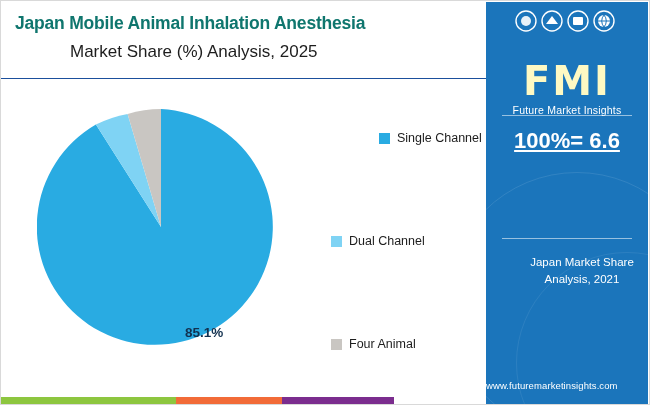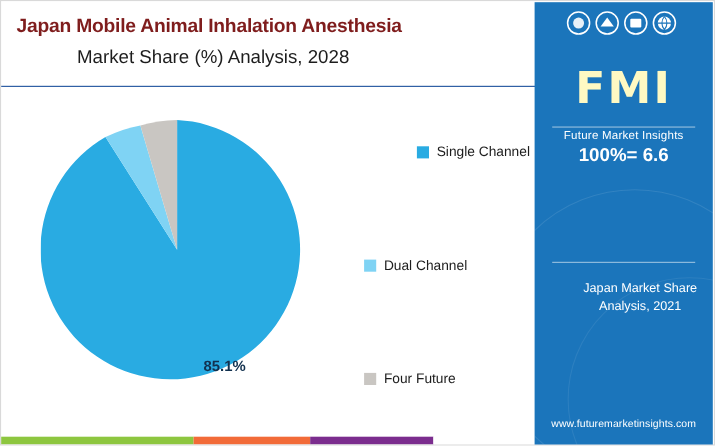--- a/index.html
+++ b/index.html
@@ -30,21 +30,21 @@
     top: 0;
     width: 487px;
     height: 78px;
     border-bottom: 1px solid #1b4f9c;
     box-sizing: border-box;
     padding: 8px 14px 0 14px;
   }
   .title-line1 {
     font-size: 17.5px;
     font-weight: bold;
-    color: #7f1d1d;
+    color: #0f766e;
     letter-spacing: -0.2px;
     line-height: 28px;
     white-space: nowrap;
   }
   .title-line2 {
     font-size: 17px;
     color: #1d1d1d;
     line-height: 30px;
     white-space: nowrap;
     padding-left: 55px;
@@ -155,21 +155,21 @@
     color: #fef9c3;
     letter-spacing: 2px;
     line-height: 42px;
     font-family: "DejaVu Sans", sans-serif;
     margin-top: 28px;
   }
   .logo-tag {
     font-size: 10.5px;
     color: #ffffff;
     letter-spacing: 0.2px;
-    margin-top: 15px;
+    margin-top: 2px;
   }
 
   .divider {
     position: absolute;
     left: 16px;
     width: 130px;
     height: 1px;
     background: rgba(255,255,255,0.55);
   }
   .divider-top { top: 113px; }
@@ -177,23 +177,24 @@
 
   .value-box {
     position: absolute;
     left: 0;
     top: 125px;
     width: 162px;
     text-align: center;
     color: #ffffff;
   }
   .value-line1 {
-    font-size: 17px;
+    font-size: 22px;
     font-weight: bold;
     line-height: 28px;
+    text-decoration: underline;
   }
   .value-line2 {
     font-size: 19px;
     font-weight: bold;
     line-height: 28px;
   }
 
   .caption-box {
     position: absolute;
     left: 0;
@@ -203,21 +204,20 @@
     color: #ffffff;
     font-size: 11.5px;
     line-height: 17px;
   }
 
   .url-box {
     position: absolute;
     left: 0;
     bottom: 14px;
     width: 162px;
-    text-align: center;
     color: #ffffff;
     font-size: 9.5px;
     letter-spacing: 0.1px;
   }
 
   
   .bottom-bar {
     position: absolute;
     left: 0;
     bottom: 0;
@@ -227,21 +227,21 @@
   }
   .bar-seg { height: 100%; }
 </style>
 </head>
 <body>
 
 <div class="page">
 
   <div class="title-block">
     <div class="title-line1">Japan Mobile Animal Inhalation Anesthesia</div>
-    <div class="title-line2">Market Share (%) Analysis, 2028</div>
+    <div class="title-line2">Market Share (%) Analysis, 2025</div>
   </div>
 
   <div class="chart-area">
 
     <div class="pie-wrap">
       <svg class="pie-svg" width="248" height="248" viewBox="0 0 248 248">
 
         <path d="M124 124 L124 6 A118 118 0 1 1 58.9 21.6 Z" fill="#29abe2"></path>
 
         <path d="M124 124 L58.9 21.6 A118 118 0 0 1 90.6 11.0 Z" fill="#7fd3f4"></path>
@@ -255,21 +255,21 @@
       <div class="legend-item legend-0">
         <span class="legend-swatch" style="background:#29abe2"></span>
         <span class="legend-text">Single Channel</span>
       </div>
       <div class="legend-item legend-1">
         <span class="legend-swatch" style="background:#7fd3f4"></span>
         <span class="legend-text">Dual Channel</span>
       </div>
       <div class="legend-item legend-2">
         <span class="legend-swatch" style="background:#c9c6c2"></span>
-        <span class="legend-text">Four Future</span>
+        <span class="legend-text">Four Animal</span>
       </div>
     </div>
   </div>
 
   <div class="bottom-bar">
     <div class="bar-seg" style="width:175px;background:#8dc63f"></div>
     <div class="bar-seg" style="width:106px;background:#f26b38"></div>
     <div class="bar-seg" style="width:112px;background:#7b2d8e"></div>
     <div class="bar-seg" style="width:95px;background:#ffffff"></div>
   </div>

